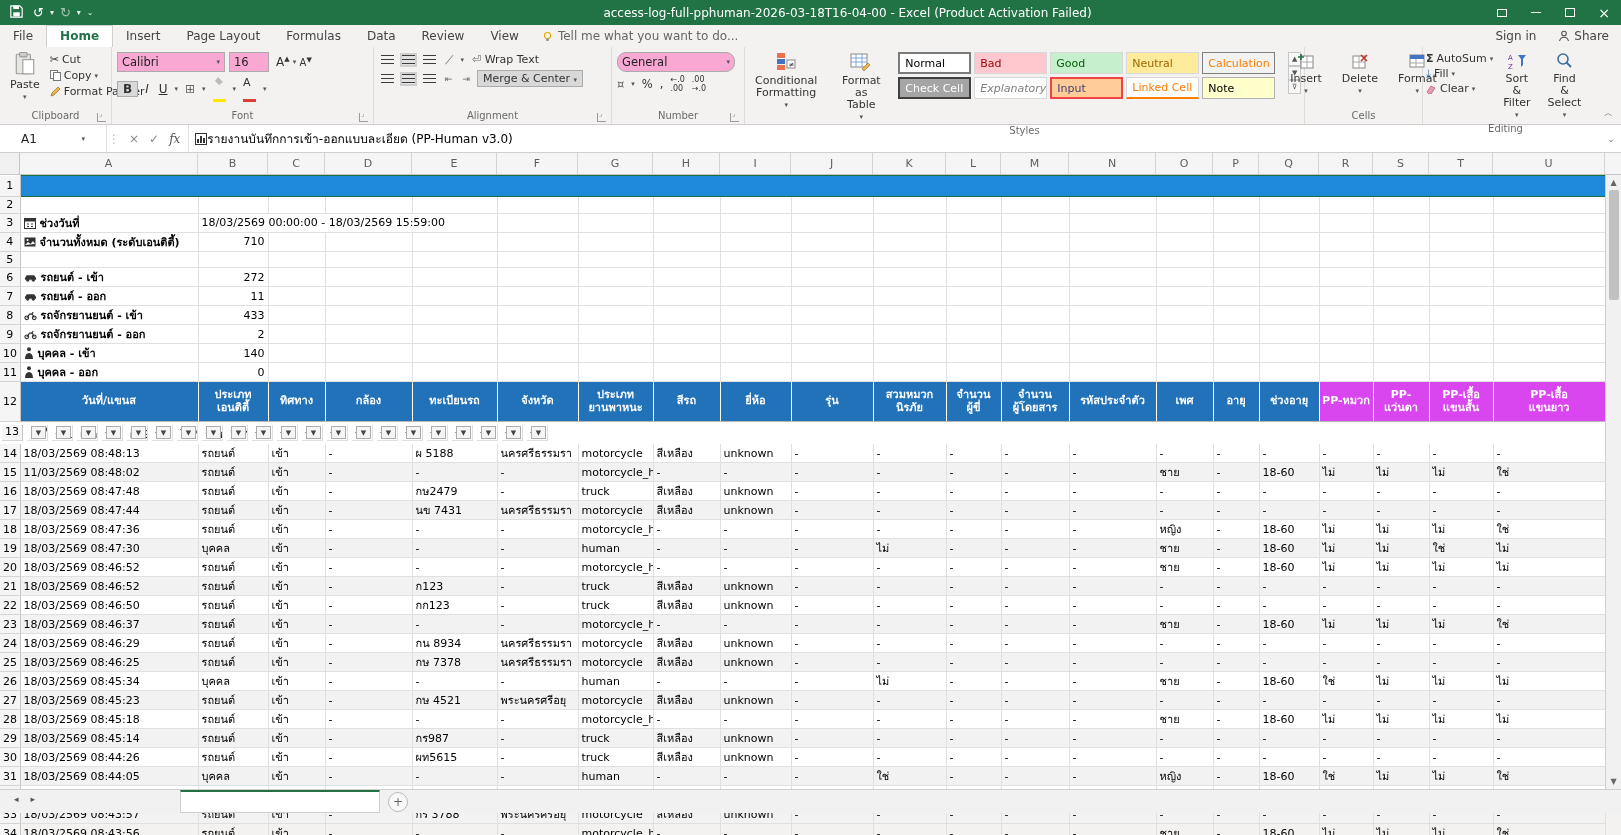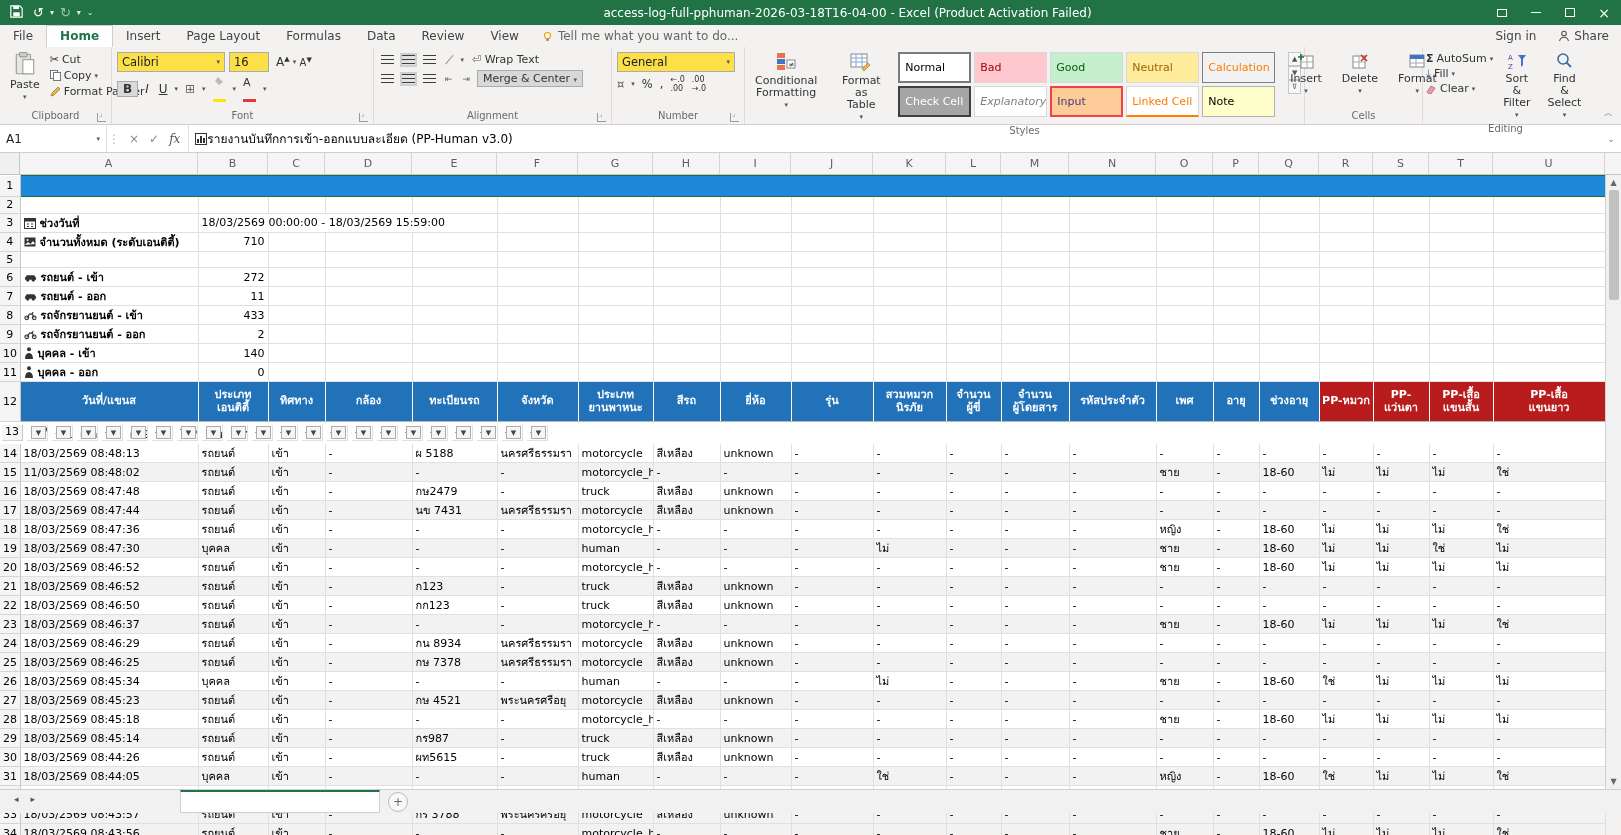--- a/index.html
+++ b/index.html
@@ -39,62 +39,62 @@
   .rgbody { flex:1; display:flex; align-items:flex-start; gap:3px; }
   .rglabel { height:15px; font-size:10px; color:#6a6a6a; text-align:center; line-height:14px; position:relative; }
   .launcher { position:absolute; right:2px; bottom:2px; width:9px; height:9px; border-left:1px solid #9a9a9a; border-bottom:1px solid #9a9a9a; }
   .launcher:after{ content:"⌟"; position:absolute; left:1px; top:-6px; font-size:8px; color:#9a9a9a; }
   .bigbtn { display:flex; flex-direction:column; align-items:center; font-size:11px; color:#333; padding:3px 7px 1px; line-height:12px; }
   .bigbtn svg { margin-bottom:3px; }
   .smallcol { display:flex; flex-direction:column; justify-content:flex-start; gap:3px; padding-top:4px; }
   .sbtn { display:flex; align-items:center; gap:3px; font-size:11px; color:#333; white-space:nowrap; }
   .carat { font-size:7px; color:#555; }
   .frow { display:flex; align-items:center; gap:4px; margin:3px 2px; }
-  .selbox { background:#fde047; border:1px solid #ABABAB; font-size:11.5px; color:#222; display:flex; align-items:center; justify-content:space-between; padding:1px 4px; height:20px;gap:44px; }
+  .selbox { background:#f9a8d4; border:1px solid #ABABAB; font-size:11.5px; color:#222; display:flex; align-items:center; justify-content:space-between; padding:1px 4px; height:20px;gap:44px; }
   .fontname { width:108px; }
   .fontsize { width:40px; }
   .glyphbtn { font-size:12px; color:#333; padding:0 3px; white-space:nowrap; }
   .bld{font-weight:bold;} .ita{font-style:italic;} .und{text-decoration:underline;}
   .colorbar { display:inline-block; width:13px; height:3px; vertical-align:-2px; }
   .alico { display:inline-block; width:13px; height:10px; background:repeating-linear-gradient(to bottom,#3c3c3c 0 1.5px,transparent 1.5px 4px); margin:0 2px; }
   .alico.sel { outline:2px solid #cfcfcf; background-color:#e2e2e2; }
   .mergebtn { background:#D8D8D8; border:1px solid #ABABAB; padding:1px 5px; font-size:11px; color:#333; }
   .wrapbtn { font-size:11px; color:#333; padding:1px 4px; }
-  .numfmt { width:118px; }
+  .numfmt { width:118px;border-radius:9px; }
   .numicons { display:flex; gap:7px; align-items:center; font-size:11.5px; color:#333; }
   .stylegal { display:flex; flex-wrap:wrap; width:390px; gap:3px; padding-top:3px; }
-  .stylechip { width:73px; height:31px; font-size:11px; display:flex; align-items:center; padding:0 5px; border:1px solid #d8d8d8; white-space:nowrap; overflow:hidden; }
+  .stylechip { width:73px; height:22px; font-size:11px; display:flex; align-items:center; padding:0 5px; border:1px solid #d8d8d8; white-space:nowrap; overflow:hidden; }
   .galscroll { display:flex; flex-direction:column; width:13px; margin-left:2px; padding-top:3px; }
   .galscroll span { height:14px; border:1px solid #c6c6c6; background:#f7f7f7; font-size:7px; text-align:center; line-height:12px; color:#555; }
   .editcol { display:flex; flex-direction:column; gap:2px; padding-top:3px; }
   .ribbon-collapse { position:absolute; right:8px; bottom:4px; font-size:9px; color:#666; }
 
   
   .fbar { height:28px; background:#fff; border-bottom:1px solid #D0CECE; display:flex; align-items:stretch; font-size:12px; }
-  .namebox { width:107px; display:flex; align-items:center; justify-content:space-between; padding:0 6px; border-right:1px solid #E0E0E0; color:#222; }
+  .namebox { width:107px; display:flex; align-items:center; justify-content:space-between; padding:0 21px; border-right:1px solid #E0E0E0; color:#222; }
   .fsep { width:14px; display:flex; align-items:center; justify-content:center; color:#bbb; }
   .fbtns { display:flex; align-items:center; gap:10px; padding:0 8px; border-right:1px solid #E0E0E0; color:#888; }
   .fx { font-style:italic; font-family:"DejaVu Serif",serif; color:#555; }
   .ftext { flex:1; display:flex; align-items:center; padding:0 6px; color:#000; font-size:12px; gap:0; white-space:nowrap; overflow:hidden; }
   .fexp { width:20px; display:flex; align-items:center; justify-content:center; color:#777; font-size:9px; }
 
   
   .sheet { position:relative; height:660px; background:#fff; }
   .colheads { display:flex; height:22px; background:#F5F5F5; border-bottom:1px solid #C6C6C6; }
   .colheads .corner { width:20px; border-right:1px solid #C6C6C6; background:#F0F0F0; }
   .colheads .cl { border-right:1px solid #D4D4D4; font-size:11px; color:#5e5e5e; text-align:center; line-height:21px; overflow:hidden; }
   table.g { border-collapse:collapse; table-layout:fixed; width:1605px; }
   table.g td, table.g th { overflow:hidden; white-space:nowrap; font-size:11px; padding:0 3px; height:16.5px; border-right:1px solid #E0E0E0; border-bottom:1px solid #E0E0E0; color:#000; }
   td.gut { background:#F5F5F5; color:#5e5e5e; text-align:center; border-right:1px solid #C6C6C6 !important; border-bottom:1px solid #D4D4D4 !important; padding:0; font-size:10.5px; }
   tr.trow td.band { background:#1E88D9; border:1.5px solid #1A6F3C; height:21px; }
   tr.srow td.acell { font-weight:bold; } 
   tr.srow td.acell svg { vertical-align:-2px; margin-right:4px; }
   td.num { text-align:right; }
   tr.hrow th { background:#2272B9; color:#fff; font-weight:bold; text-align:center; white-space:pre-line; line-height:12.5px; vertical-align:middle; height:40px; border-right:1px solid rgba(255,255,255,.45); border-bottom:1px solid #B8B8B8; font-size:11px; padding:0 1px; }
-  tr.hrow th.pp { background:#b91c1c;margin-left:37px; }
+  tr.hrow th.pp { background:#d946ef;margin-left:37px; }
   tr.frow td { position:relative; padding-right:17px; }
   .fb { position:absolute; right:1px; top:1px; width:15px; height:13px; background:#F5F5F5; border:1px solid #ACACAC; font-size:7px; line-height:12px; color:#444; text-align:center; }
   tbody.data tr { height:16.4px; }
   tbody.data tr:nth-child(2n+3) td:not(.gut) { background:#F2F2F2; }
 
   .vscroll { position:absolute; top:22px; right:0; width:16px; height:614px; background:#F1F1F1; border-left:1px solid #D0CECE; display:flex; flex-direction:column; align-items:center; }
   .vscroll .arr { height:15px; font-size:8px; color:#666; line-height:15px; }
   .vscroll .thumb { width:10px; height:110px; background:#C1C1C1; border-radius:2px; }
   .vscroll .sp { flex:1; }
 

